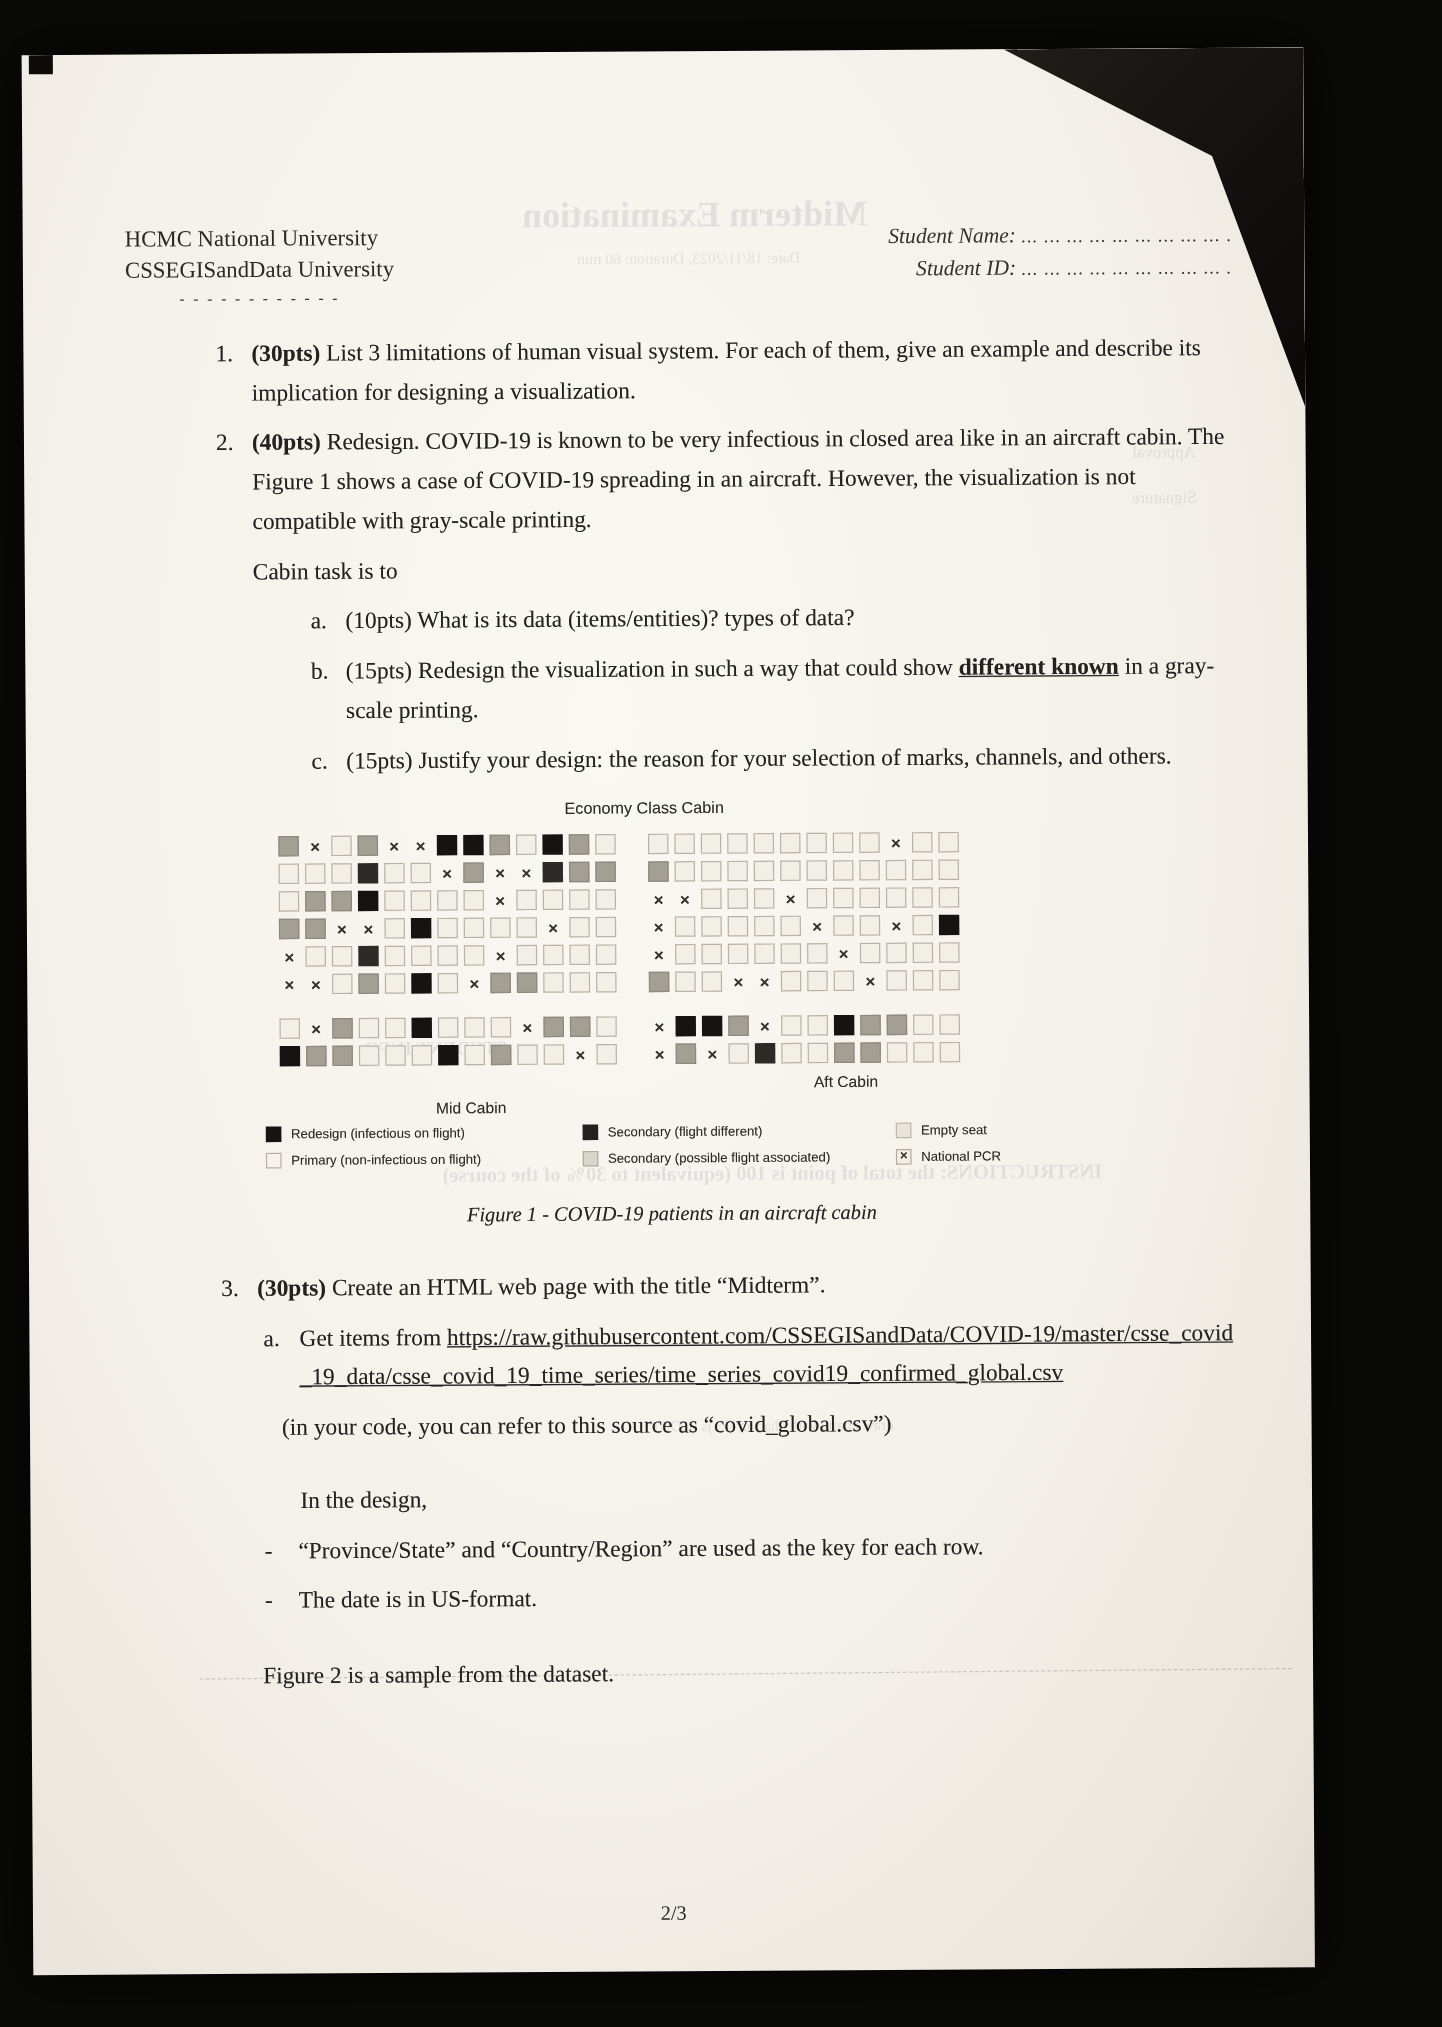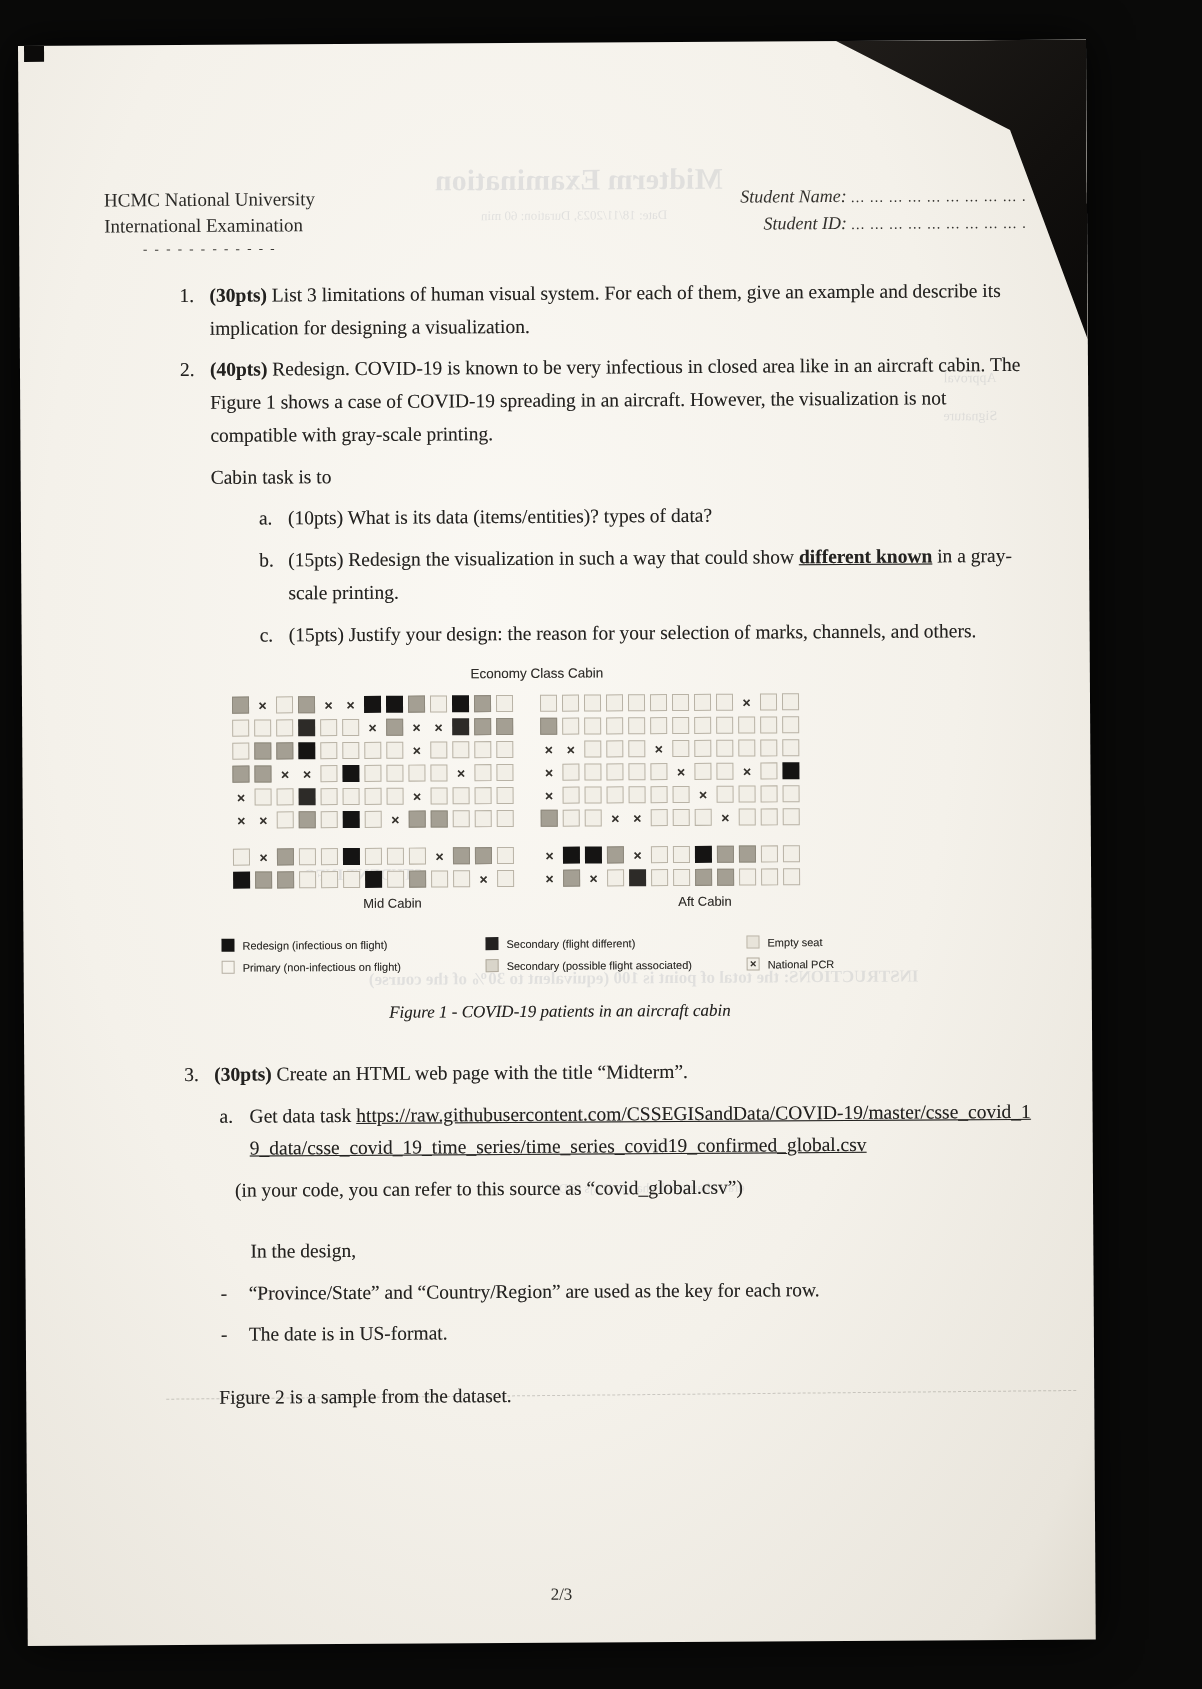--- a/index.html
+++ b/index.html
@@ -85,21 +85,21 @@
     display:flex;align-items:center;justify-content:center;
     font-family:"Liberation Sans",sans-serif;font-weight:bold;font-size:14px;line-height:1;
   }
   .s-empty{background:#f2efe7;border:1px solid #b9b3a6;}
   .s-shaded{background:#a49f93;border:1px solid #8e897d;}
   .s-primary-infectious{background:#151413;}
   .s-secondary{background:#2d2b28;}
   .s-negative-pcr{color:#35322d;}
   .s-aisle-gap{visibility:hidden;}
   .cabin-labels{position:relative;height:22px;margin-top:8px;font-family:"Liberation Sans",sans-serif;font-size:13px;color:#2e2c29;}
-  .pos-mid{position:absolute;left:130px;}
+  .pos-mid{position:absolute;left:130px;margin-top:20px;}
   .pos-aft{position:absolute;left:445px;}
   .legend{display:flex;gap:26px;margin:20px 0 0 -12px;font-family:"Liberation Sans",sans-serif;font-size:11px;color:#2b2a27;width:700px;}
   .leg-col{display:flex;flex-direction:column;gap:9px;}
   .leg-col.c1{width:238px;} .leg-col.c2{width:235px;}
   .leg-item{display:flex;align-items:center;gap:8px;}
   .leg-swatch{
     width:13px;height:13px;box-sizing:border-box;flex:0 0 13px;
     display:flex;align-items:center;justify-content:center;
     font-weight:bold;font-size:11px;line-height:1;
   }
@@ -126,21 +126,21 @@
         <div class="bleed" style="left: 215px; top: 926px; width: 810px; font-size: 17px; font-weight: 700;">INSTRUCTIONS: the total of point is 100 (equivalent to 30% of the course)</div>
         <div class="bleed" style="left: 420px; top: 1138px; width: 400px; font-size: 13px; font-weight: 400;">draw charts with chart in D3.js (CDN)</div>
       </div>
     <div class="corner-shadow"></div>
     <div class="corner-mark"></div>
     <div class="crease-line"></div>
 
     <header class="header">
       <div class="uni">
         <div>HCMC National University</div>
-        <div>International Examination</div>
+        <div>CSSEGISandData University</div>
         <div class="dashes">- - - - - - - - - - - -</div>
       </div>
       <div class="student">
         <div class="sline">
           <span>Student Name:</span>
           <span class="dots">... ... ... ... ... ... ... ... ... .</span>
         </div>
         <div class="sline">
           <span>Student ID:</span>
           <span class="dots">... ... ... ... ... ... ... ... ... .</span>
@@ -418,21 +418,21 @@
                 <div class="leg-item">
                   <span class="leg-swatch sw-negative-pcr">×</span>
                   <span class="leg-label">National PCR</span>
                 </div>
               </div>
             </div>
           </div>
         </div>
         <div class="blk v-caption"><span class="txt"><span class="i">Figure 1 - COVID-19 patients in an aircraft cabin</span></span></div>
         <div class="blk v-numbered"><span class="marker">3.</span><span class="txt"><span class="b">(30pts)</span><span> Create an HTML web page with the title “Midterm”.</span></span></div>
-        <div class="blk v-letter3"><span class="marker">a.</span><span class="txt"><span>Get data task </span><span class="u url">https://raw.githubusercontent.com/CSSEGISandData/COVID-19/master/csse_covid_19_data/csse_covid_19_time_series/time_series_covid19_confirmed_global.csv</span></span></div>
+        <div class="blk v-letter3"><span class="marker">a.</span><span class="txt"><span>Get items from </span><span class="u url">https://raw.githubusercontent.com/CSSEGISandData/COVID-19/master/csse_covid_19_data/csse_covid_19_time_series/time_series_covid19_confirmed_global.csv</span></span></div>
         <div class="blk v-note"><span class="txt"><span>(in your code, you can refer to this source as “covid_global.csv”)</span></span></div>
         <div class="blk v-indent2"><span class="txt"><span>In the design,</span></span></div>
         <div class="blk v-dash"><span class="marker">-</span><span class="txt"><span>“Province/State” and “Country/Region” are used as the key for each row.</span></span></div>
         <div class="blk v-dash"><span class="marker">-</span><span class="txt"><span>The date is in US-format.</span></span></div>
         <div class="blk v-fig2"><span class="txt"><span>Figure 2 is a sample from the dataset.</span></span></div>
       </main>
 
     <footer class="pagenum">2/3</footer>
   </div>
 </div>

